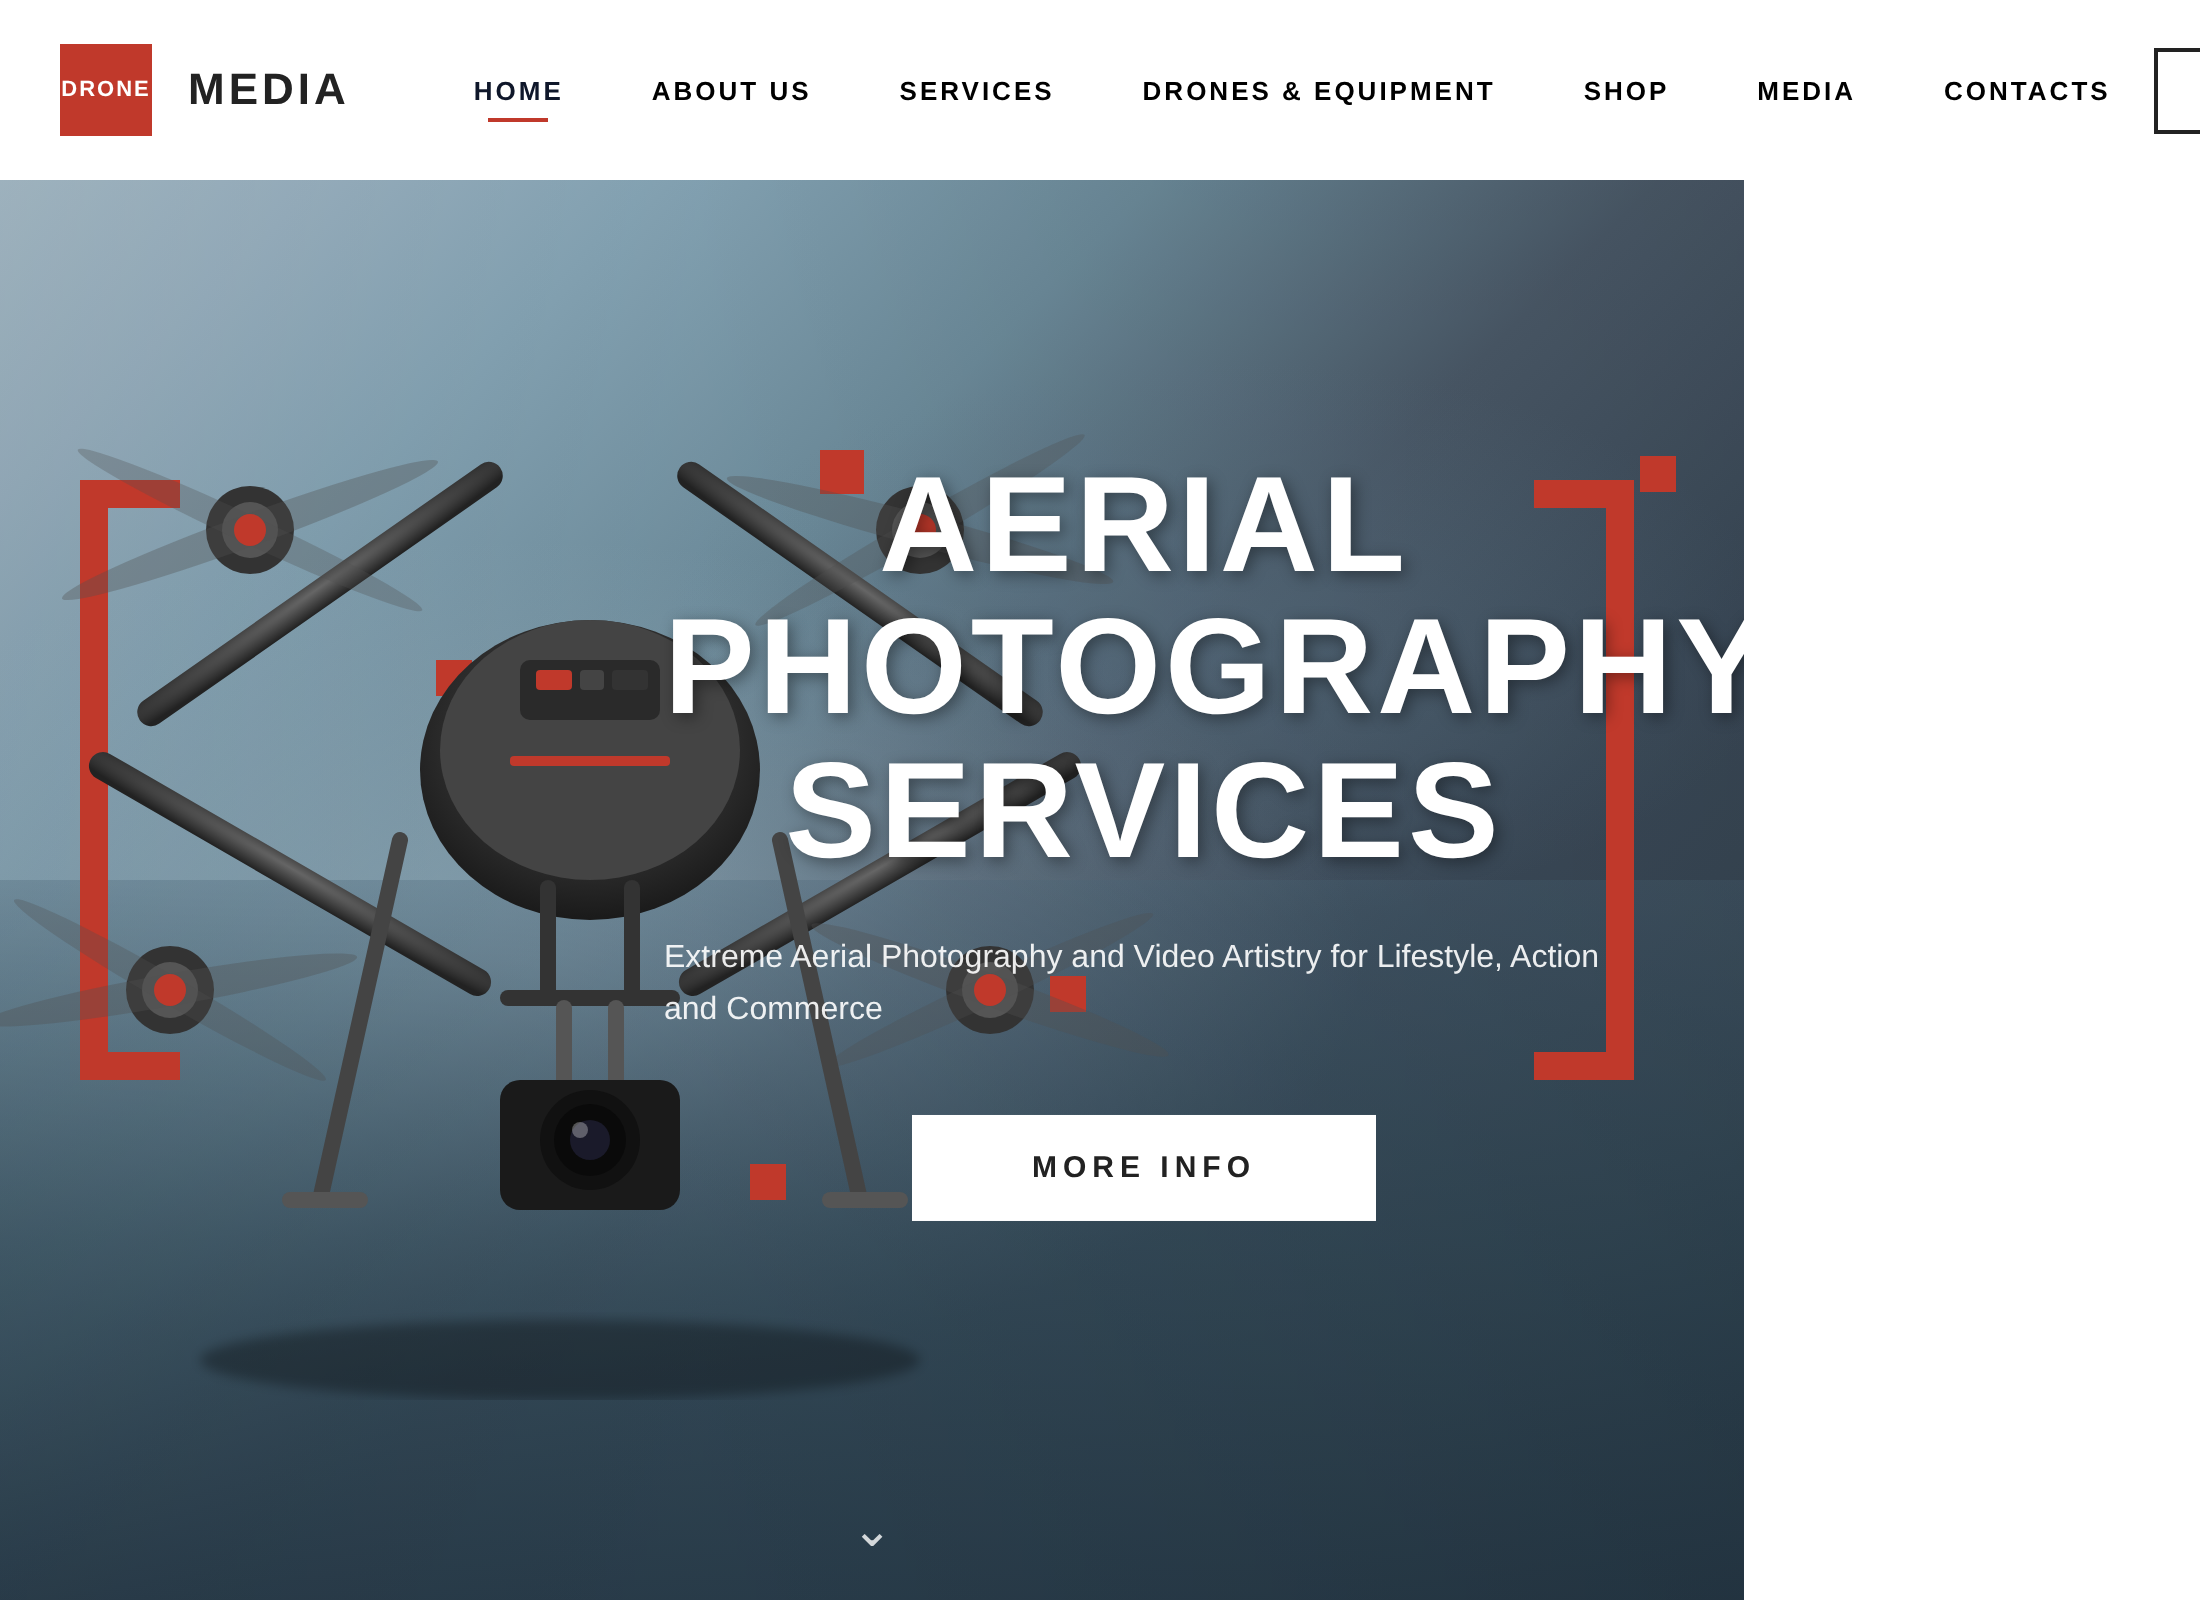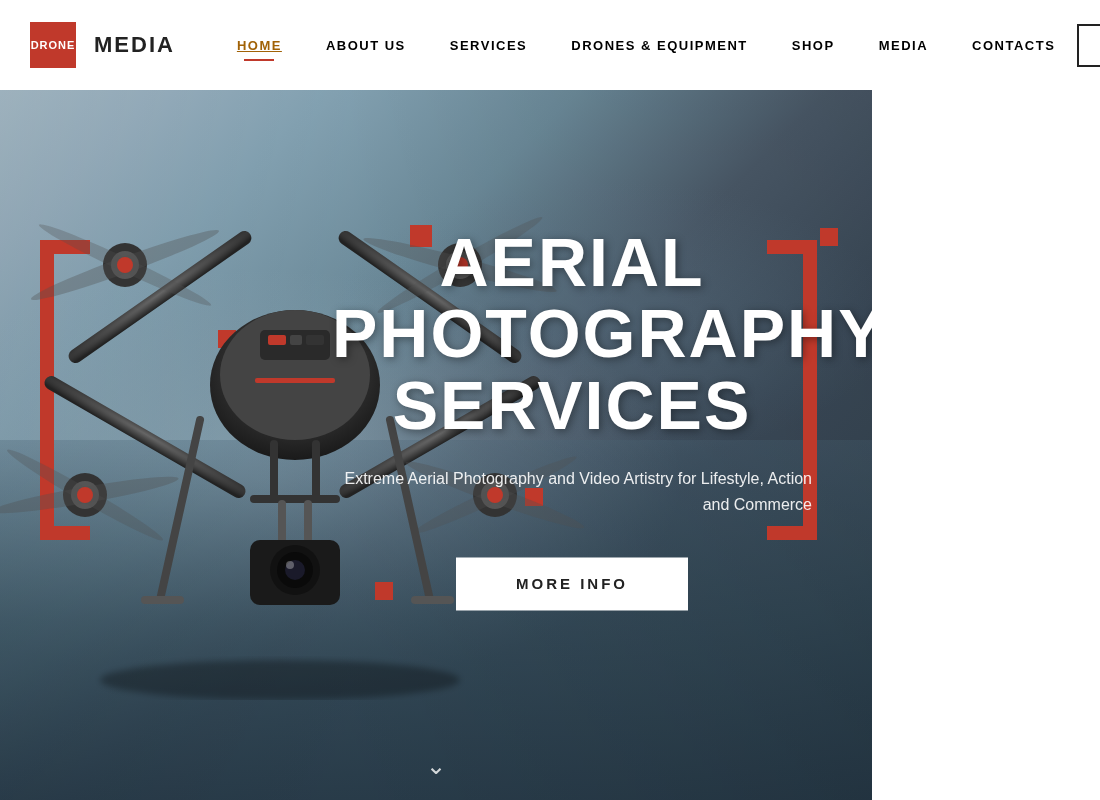--- a/index.html
+++ b/index.html
@@ -71,22 +71,21 @@
       letter-spacing: 1.5px;
       text-transform: uppercase;
       color: #000000;
       cursor: pointer;
       text-decoration: none;
       white-space: nowrap;
       position: relative;
     }
 
     .nav-item.active {
-      color: #a16207;
-      text-decoration: underline;
+      color: #0f172a;
     }
 
     .nav-item.active::after {
       content: '';
       position: absolute;
       bottom: -8px;
       left: 50%;
       transform: translateX(-50%);
       width: 30px;
       height: 2px;
@@ -213,21 +212,21 @@
       letter-spacing: 2px;
       text-shadow: 2px 2px 8px rgba(0,0,0,0.4);
       margin-bottom: 25px;
     }
 
     .hero-subtitle {
       font-size: 16px;
       color: rgba(255,255,255,0.9);
       line-height: 1.6;
       margin-bottom: 40px;
-      text-align: right;
+      text-align: left;
     }
 
     .more-info-btn {
       display: inline-block;
       padding: 18px 60px;
       background: #fff;
       color: #222;
       font-size: 15px;
       font-weight: 800;
       letter-spacing: 3px;

